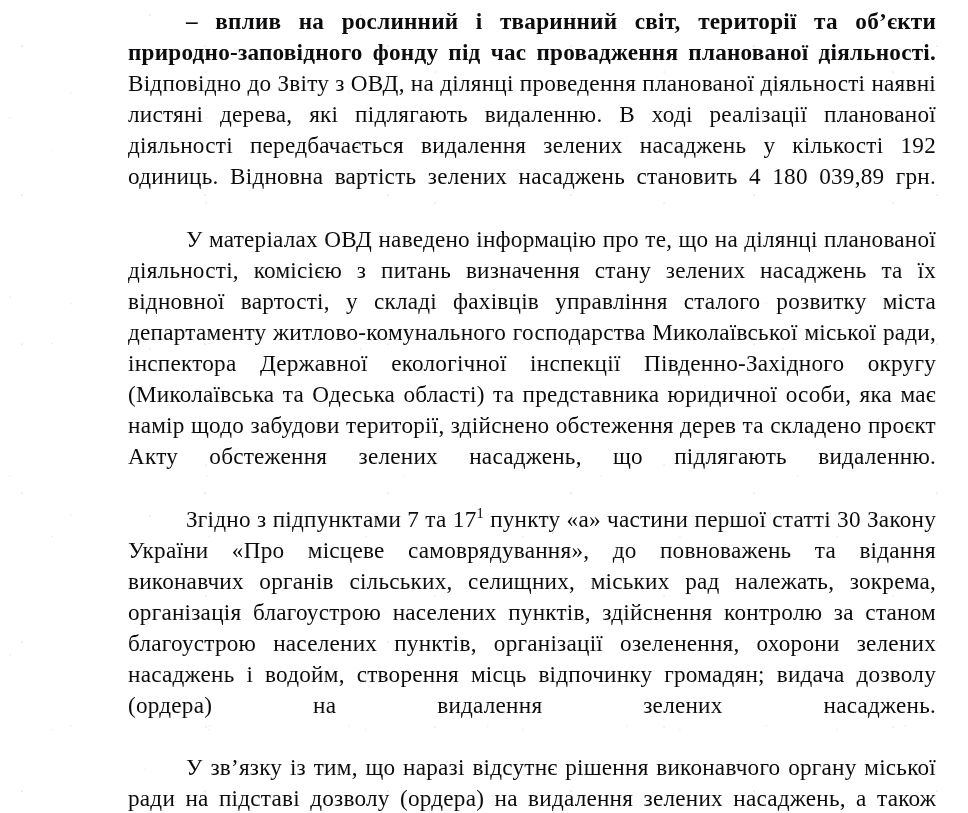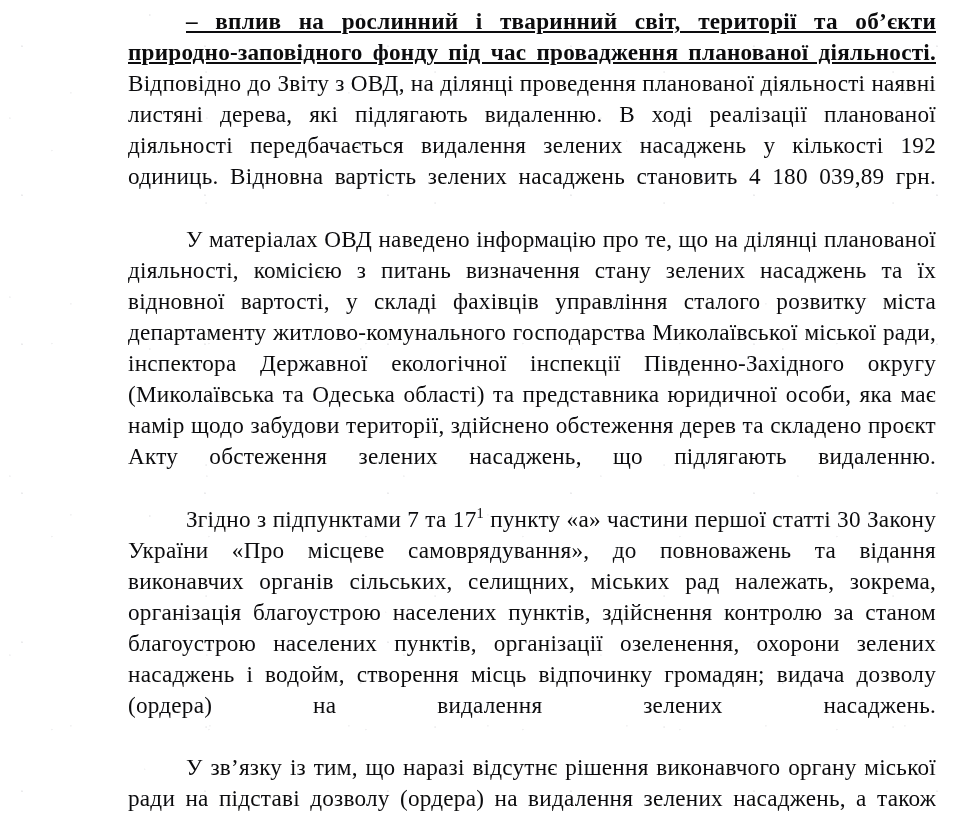--- a/index.html
+++ b/index.html
@@ -58,21 +58,20 @@
     line-height: 31.1px;
     color: #0c0c0e;
     font-weight: 400;
     letter-spacing: 0.01em;
     word-spacing: 0.005em;
     -webkit-font-smoothing: none;
   }
 
   .bold-lead {
     font-weight: 700;
-    text-decoration: underline;
   }
 
   sup.sup-num {
     font-size: 0.62em;
     vertical-align: super;
     line-height: 0;
   }
 
   
   p.para::after {

